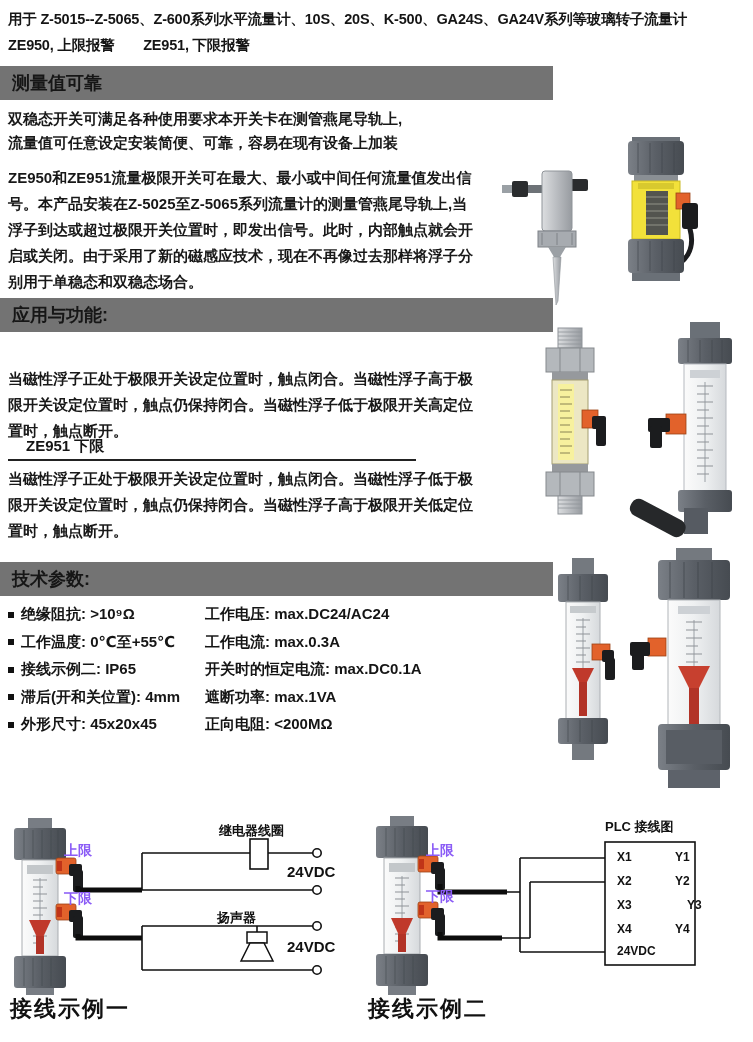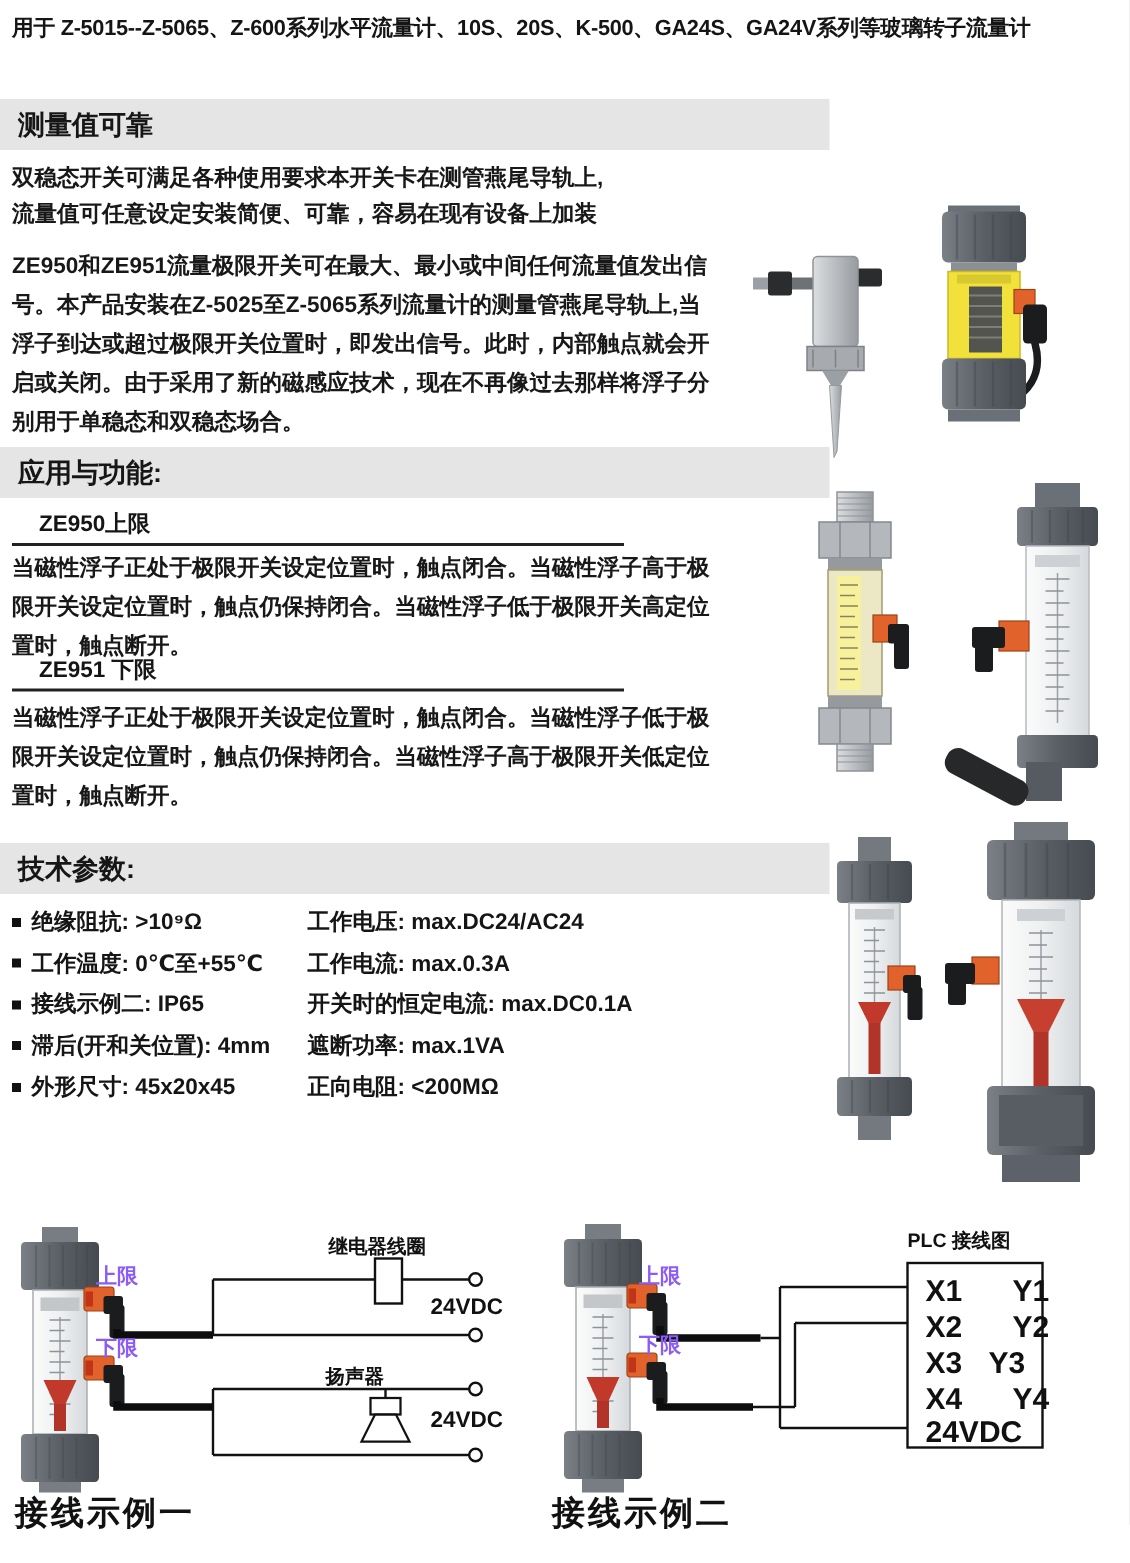--- a/index.html
+++ b/index.html
@@ -1,32 +1,32 @@
 <!DOCTYPE html>
 <html><head>
 <meta charset="utf-8">
 <style>
   html,body{margin:0;padding:0;background:#e8e8e8;}
   #page{position:relative;width:753px;height:1042px;background:#ffffff;margin:0 auto;overflow:hidden;
         font-family:"Liberation Sans","DejaVu Sans",sans-serif;color:#151515;}
   .abs{position:absolute;}
   .intro{left:8px;top:6px;width:745px;font-size:14.5px;line-height:26px;font-weight:700;letter-spacing:-0.2px;}
-  .bar{left:0;height:34px;width:553px;background:#e5e5e5;font-size:18px;font-weight:700;
+  .bar{left:0;height:34px;width:553px;background:#737373;font-size:18px;font-weight:700;
        line-height:34px;padding-left:12px;box-sizing:border-box;color:#161616;}
   .para{font-size:15px;font-weight:700;color:#181818;}
   .pre{white-space:pre-line;}
   .subhead{left:8px;width:408px;border-bottom:2px solid #222;padding:0 0 3px 18px;
            font-size:15px;font-weight:700;box-sizing:border-box;}
   .trow{display:flex;align-items:center;height:27.5px;font-size:15px;font-weight:700;}
   .sq{width:6px;height:6px;background:#111;margin-right:7px;flex:0 0 auto;}
   .dlabel{position:absolute;font-size:14px;font-weight:700;color:#8b5cf6;font-family:Liberation Mono, monospace;}
   .dsmall{position:absolute;font-size:13px;font-weight:700;color:#111;text-align:left;}
   .dvolt{position:absolute;font-size:15px;font-weight:700;color:#111;}
   .caption{position:absolute;font-size:22px;font-weight:700;letter-spacing:2px;color:#111;}
-  .plcterm{position:absolute;font-size:20px;font-weight:700;color:#111;}
+  .plcterm{position:absolute;font-size:12px;font-weight:700;color:#111;}
   svg{display:block;}
 </style>
 </head>
 <body>
 
 <div id="page">
 
   <svg width="0" height="0" style="position:absolute" aria-hidden="true">
     <defs>
       <linearGradient id="sil" x1="0" y1="0" x2="1" y2="0">
@@ -62,29 +62,29 @@
         <rect x="0" y="0" width="20" height="16" rx="2" fill="#e2622b" stroke="#9c4316" stroke-width="0.8"></rect>
         <rect x="1" y="3" width="5" height="10" fill="#c03418"></rect>
         <rect x="13" y="6" width="13" height="12" rx="2" fill="#1b1c1e"></rect>
         <rect x="17" y="12" width="10" height="22" rx="2" fill="#1b1c1e"></rect>
       </g>
     </defs>
   </svg>
 
   <div class="abs intro">
     <div>用于 Z-5015--Z-5065、Z-600系列水平流量计、10S、20S、K-500、GA24S、GA24V系列等玻璃转子流量计</div>
+    <div>ZE950, 上限报警　　ZE951, 下限报警</div>
   </div>
 
   <div class="abs bar" style="top:66px">测量值可靠</div>
   <div class="abs para pre" style="left:8px;top:107px;width:480px;line-height:24px">双稳态开关可满足各种使用要求本开关卡在测管燕尾导轨上,
 流量值可任意设定安装简便、可靠，容易在现有设备上加装</div>
   <div class="abs para" style="left:8px;top:165px;width:466px;line-height:26px">ZE950和ZE951流量极限开关可在最大、最小或中间任何流量值发出信号。本产品安装在Z-5025至Z-5065系列流量计的测量管燕尾导轨上,当浮子到达或超过极限开关位置时，即发出信号。此时，内部触点就会开启或关闭。由于采用了新的磁感应技术，现在不再像过去那样将浮子分别用于单稳态和双稳态场合。</div>
 
   <div class="abs bar" style="top:298px">应用与功能:</div>
-  <div class="abs subhead" style="top:340px">ZE950上限</div>
   <div class="abs para" style="left:8px;top:366px;width:470px;line-height:26px">当磁性浮子正处于极限开关设定位置时，触点闭合。当磁性浮子高于极限开关设定位置时，触点仍保持闭合。当磁性浮子低于极限开关高定位置时，触点断开。</div>
   <div class="abs subhead" style="top:437px">ZE951 下限</div>
   <div class="abs para" style="left:8px;top:466px;width:470px;line-height:26px">当磁性浮子正处于极限开关设定位置时，触点闭合。当磁性浮子低于极限开关设定位置时，触点仍保持闭合。当磁性浮子高于极限开关低定位置时，触点断开。</div>
 
   <div class="abs bar" style="top:562px">技术参数:</div>
   <div class="abs" style="left:8px;top:601px">
     <div class="trow">
         <span class="sq"></span>
         <span>绝缘阻抗: &gt;10⁹Ω</span>
       </div>
@@ -265,19 +265,19 @@
     </svg>
     <span class="dlabel" style="left:64px;top:32px">上限</span>
     <span class="dlabel" style="left:64px;top:78px">下限</span>
     <span class="dsmall" style="left:243px;top:8px;width:90px">PLC 接线图</span>
     <span class="plcterm" style="left:255px;top:40px">X1</span>
     <span class="plcterm" style="left:255px;top:64px">X2</span>
     <span class="plcterm" style="left:255px;top:88px">X3</span>
     <span class="plcterm" style="left:255px;top:112px">X4</span>
     <span class="plcterm" style="left:313px;top:40px">Y1</span>
     <span class="plcterm" style="left:313px;top:64px">Y2</span>
-    <span class="plcterm" style="left:297px;top:88px">Y3</span>
+    <span class="plcterm" style="left:325px;top:88px">Y3</span>
     <span class="plcterm" style="left:313px;top:112px">Y4</span>
     <span class="plcterm" style="left:255px;top:134px">24VDC</span>
     <span class="caption" style="left:6px;top:184px">接线示例二</span>
   </div>
 
 </div>
 
 </body></html>

